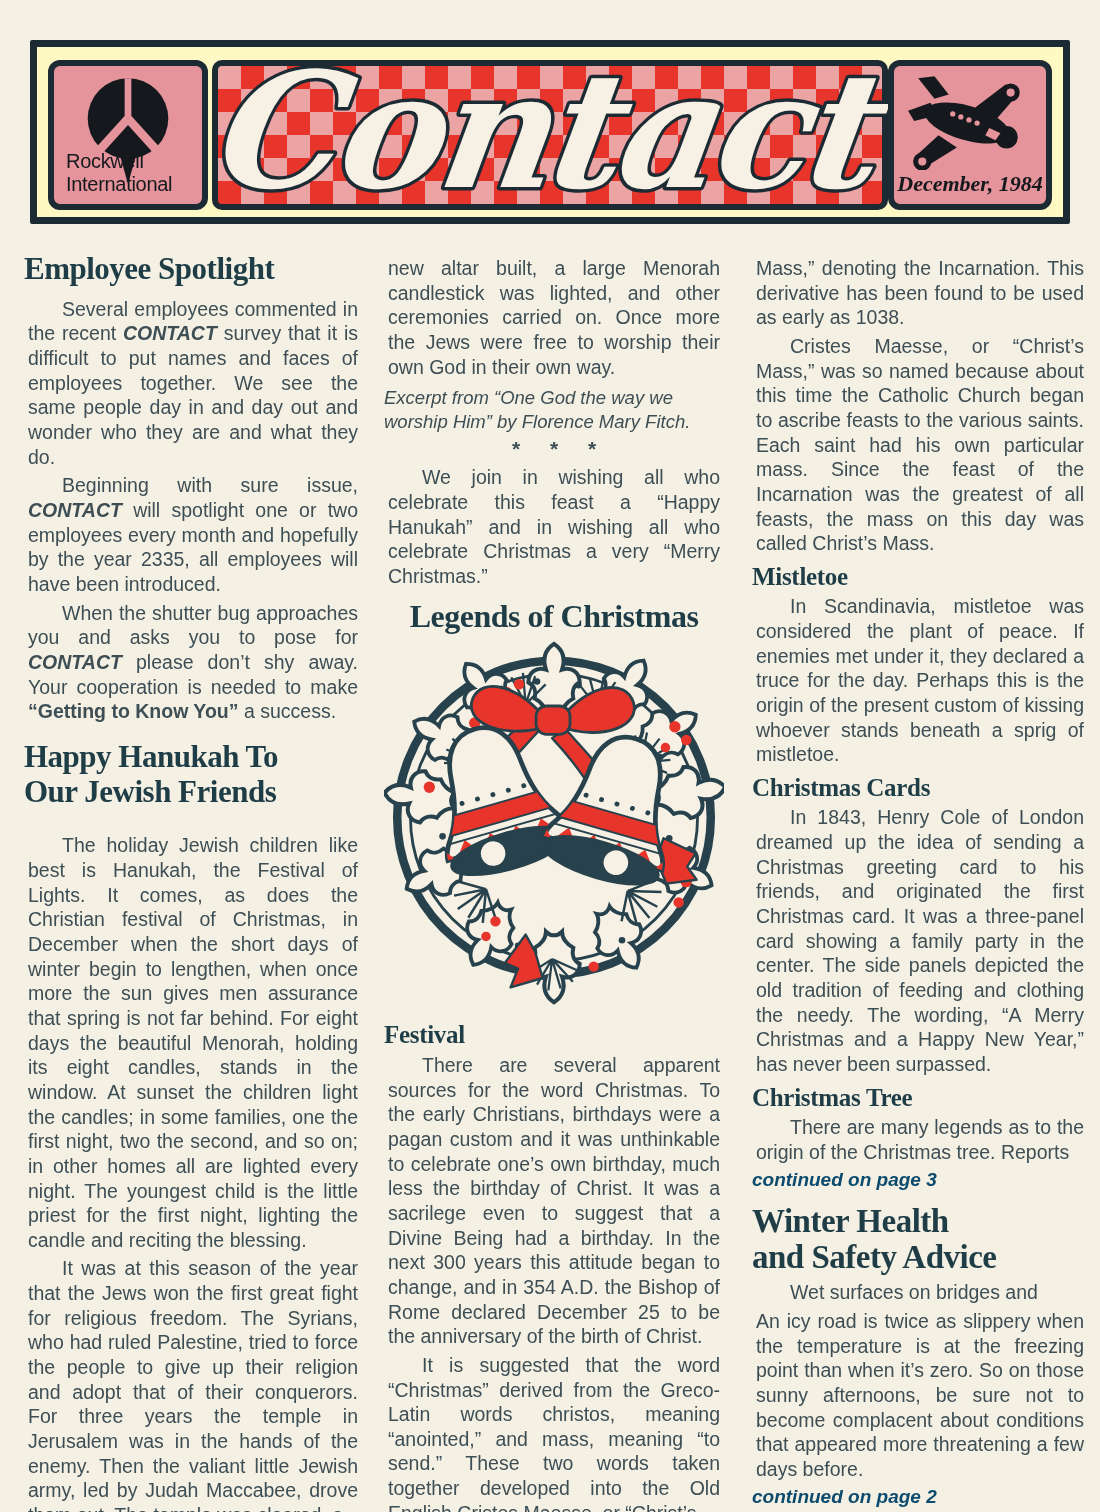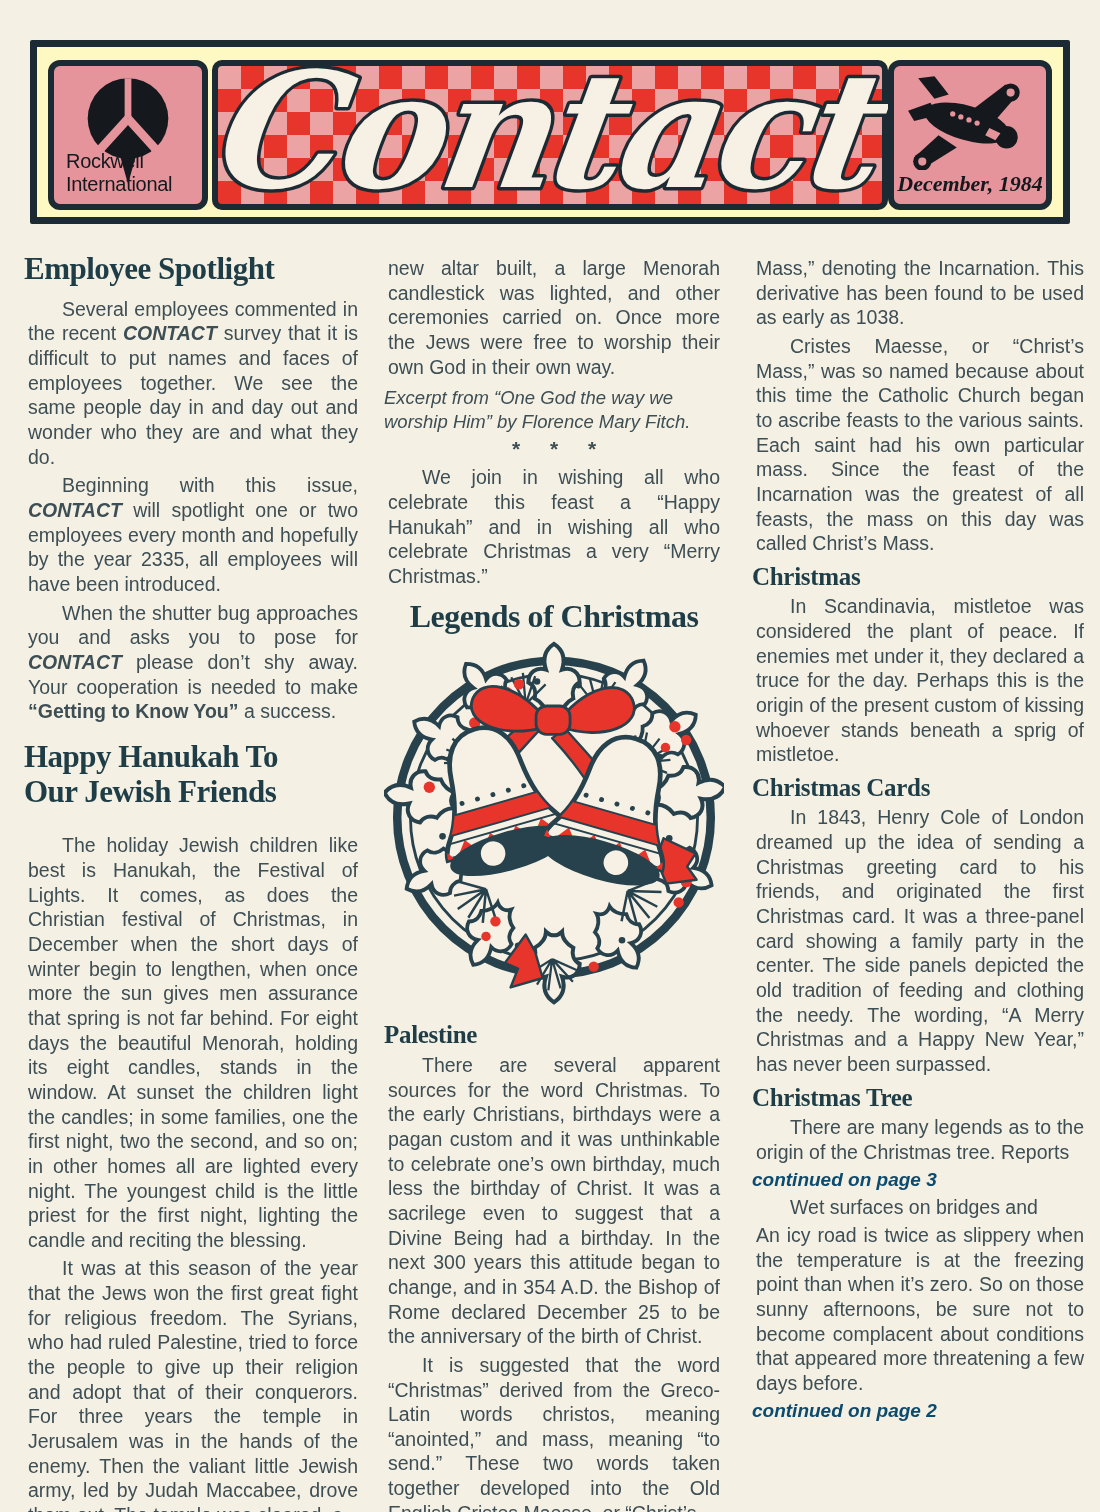--- a/index.html
+++ b/index.html
@@ -94,21 +94,21 @@
           <circle cx="72" cy="50" r="2.6" fill="#e5949c"></circle>
         <path d="M84,55 L95,60 L90,67 L80,62 Z" fill="#e5949c"></path>
       </svg>
       <div class="dateline">December, 1984</div>
     </div>
   </div>
 
   <div class="col" id="c1">
     <h2>Employee Spotlight</h2>
     <p class="b ind"><span>Several employees commented in the recent</span> <span class="brand">CONTACT</span> <span>survey that it is difficult to put names and faces of employees together. We see the same people day in and day out and wonder who they are and what they do.</span></p>
-    <p class="b ind"><span>Beginning with this issue,</span> <span class="brand">CONTACT</span> <span>will spotlight one or two employees every month and hopefully by the year 2335, all employees will have been introduced.</span></p>
+    <p class="b ind"><span>Beginning with sure issue,</span> <span class="brand">CONTACT</span> <span>will spotlight one or two employees every month and hopefully by the year 2335, all employees will have been introduced.</span></p>
     <p class="b ind"><span>When the shutter bug approaches you and asks you to pose for</span> <span class="brand">CONTACT</span> <span>please don’t shy away. Your cooperation is needed to make</span> <span class="boldq">“Getting to Know You”</span> <span>a success.</span></p>
     <h2 class="hanukah"><span>Happy Hanukah To</span><br><span>Our Jewish Friends</span></h2>
     <p class="b ind">The holiday Jewish children like best is Hanukah, the Festival of Lights. It comes, as does the Christian festival of Christmas, in December when the short days of winter begin to lengthen, when once more the sun gives men assurance that spring is not far behind. For eight days the beautiful Menorah, holding its eight candles, stands in the window. At sunset the children light the candles; in some families, one the first night, two the second, and so on; in other homes all are lighted every night. The youngest child is the little priest for the first night, lighting the candle and reciting the blessing.</p>
     <p class="b ind">It was at this season of the year that the Jews won the first great fight for religious freedom. The Syrians, who had ruled Palestine, tried to force the people to give up their religion and adopt that of their conquerors. For three years the temple in Jerusalem was in the hands of the enemy. Then the valiant little Jewish army, led by Judah Maccabee, drove them out. The temple was cleared, a</p>
   </div>
 
   <div class="col" id="c2">
     <p class="b">new altar built, a large Menorah candlestick was lighted, and other ceremonies carried on. Once more the Jews were free to worship their own God in their own way.</p>
     <p class="credit">Excerpt from “One God the way we worship Him” by Florence Mary Fitch.</p>
     <div class="stars">* * *</div>
@@ -219,33 +219,34 @@
         <circle cx="16" cy="14" r="13" fill="#f6f1e4"></circle>
       </g>
 
       <g fill="#e8352b" stroke="#27424d" stroke-width="3" stroke-linejoin="round">
         <path d="M172,88 C140,50 104,44 94,66 C84,90 122,110 172,96 Z"></path>
         <path d="M186,88 C220,48 256,46 264,70 C272,94 234,112 186,96 Z"></path>
         <rect x="161" y="74" width="36" height="30" rx="11"></rect>
       </g>
     </svg>
 
-    <h3>Palestine</h3>
+    <h3>Festival</h3>
     <p class="b ind">There are several apparent sources for the word Christmas. To the early Christians, birthdays were a pagan custom and it was unthinkable to celebrate one’s own birthday, much less the birthday of Christ. It was a sacrilege even to suggest that a Divine Being had a birthday. In the next 300 years this attitude began to change, and in 354 A.D. the Bishop of Rome declared December 25 to be the anniversary of the birth of Christ.</p>
     <p class="b ind">It is suggested that the word “Christmas” derived from the Greco-Latin words christos, meaning “anointed,” and mass, meaning “to send.” These two words taken together developed into the Old English Cristes Maesse, or “Christ’s</p>
   </div>
 
   <div class="col" id="c3">
     <p class="b">Mass,” denoting the Incarnation. This derivative has been found to be used as early as 1038.</p>
     <p class="b ind">Cristes Maesse, or “Christ’s Mass,” was so named because about this time the Catholic Church began to ascribe feasts to the various saints. Each saint had his own particular mass. Since the feast of the Incarnation was the greatest of all feasts, the mass on this day was called Christ’s Mass.</p>
-    <h3>Christmas</h3>
+    <h3>Mistletoe</h3>
     <p class="b ind">In Scandinavia, mistletoe was considered the plant of peace. If enemies met under it, they declared a truce for the day. Perhaps this is the origin of the present custom of kissing whoever stands beneath a sprig of mistletoe.</p>
     <h3>Christmas Cards</h3>
     <p class="b ind">In 1843, Henry Cole of London dreamed up the idea of sending a Christmas greeting card to his friends, and originated the first Christmas card. It was a three-panel card showing a family party in the center. The side panels depicted the old tradition of feeding and clothing the needy. The wording, “A Merry Christmas and a Happy New Year,” has never been surpassed.</p>
     <h3>Christmas Tree</h3>
     <p class="b ind">There are many legends as to the origin of the Christmas tree. Reports</p>
     <div class="cont">continued on page 3</div>
+    <h2 class="winter"><span>Winter Health</span><br><span>and Safety Advice</span></h2>
     <p class="b ind">Wet surfaces on bridges and</p>
     <p class="b">An icy road is twice as slippery when the temperature is at the freezing point than when it’s zero. So on those sunny afternoons, be sure not to become complacent about conditions that appeared more threatening a few days before.</p>
     <div class="cont">continued on page 2</div>
   </div>
 
 </div>
 
 </body></html>

